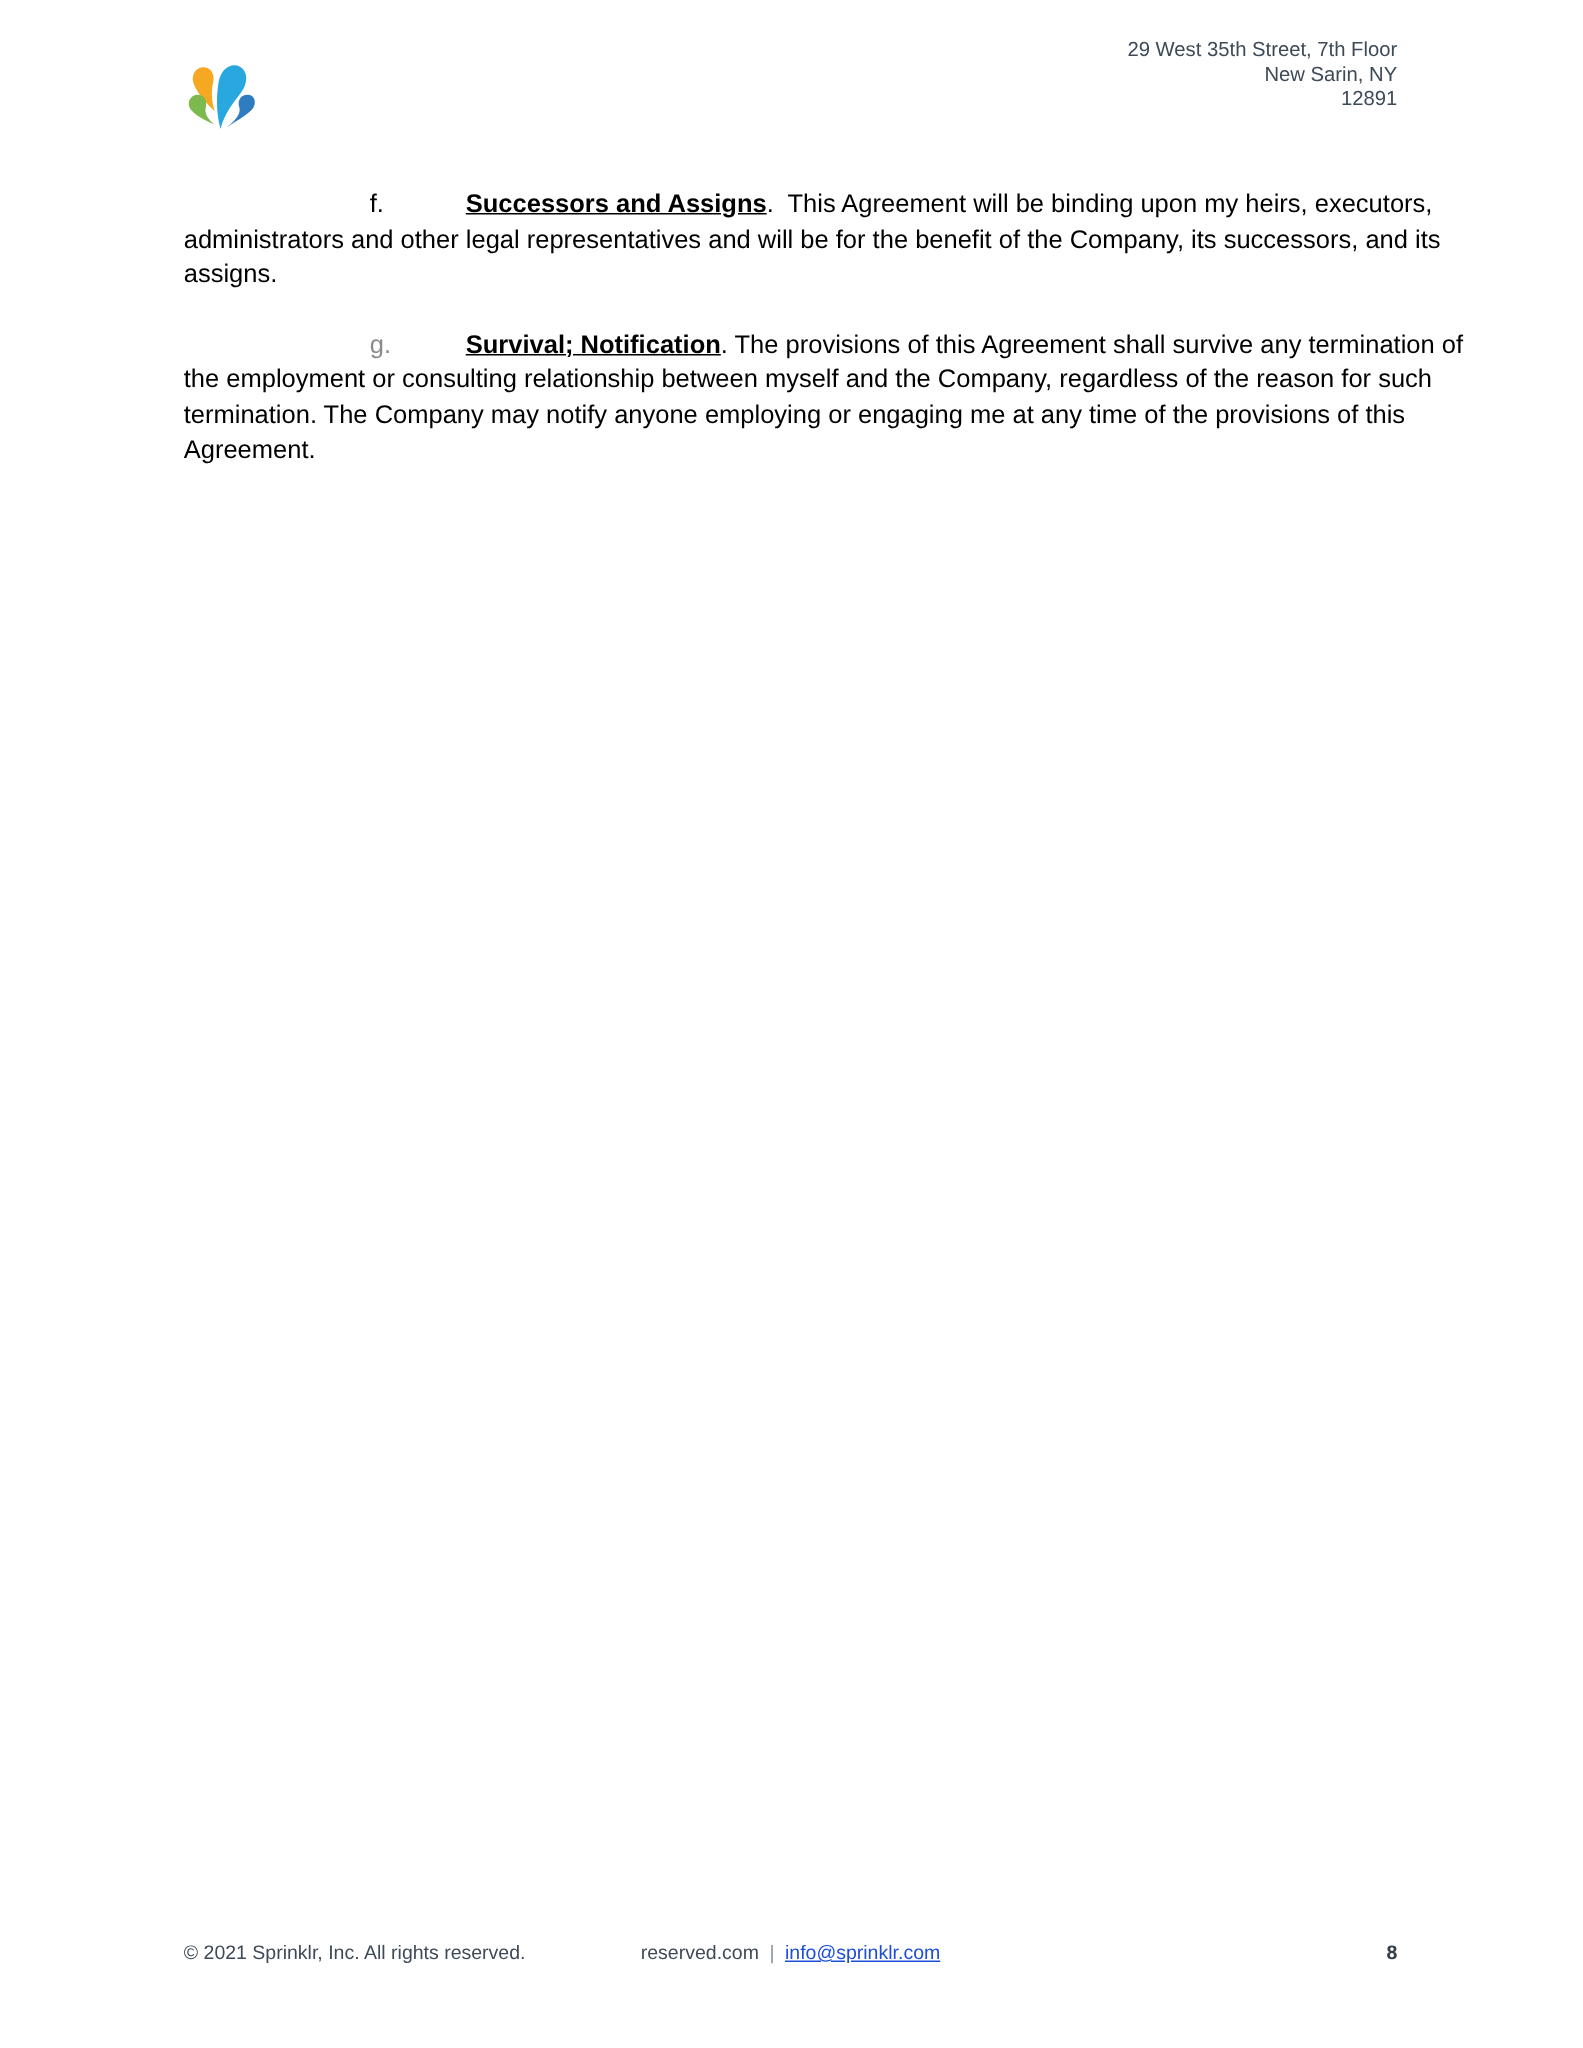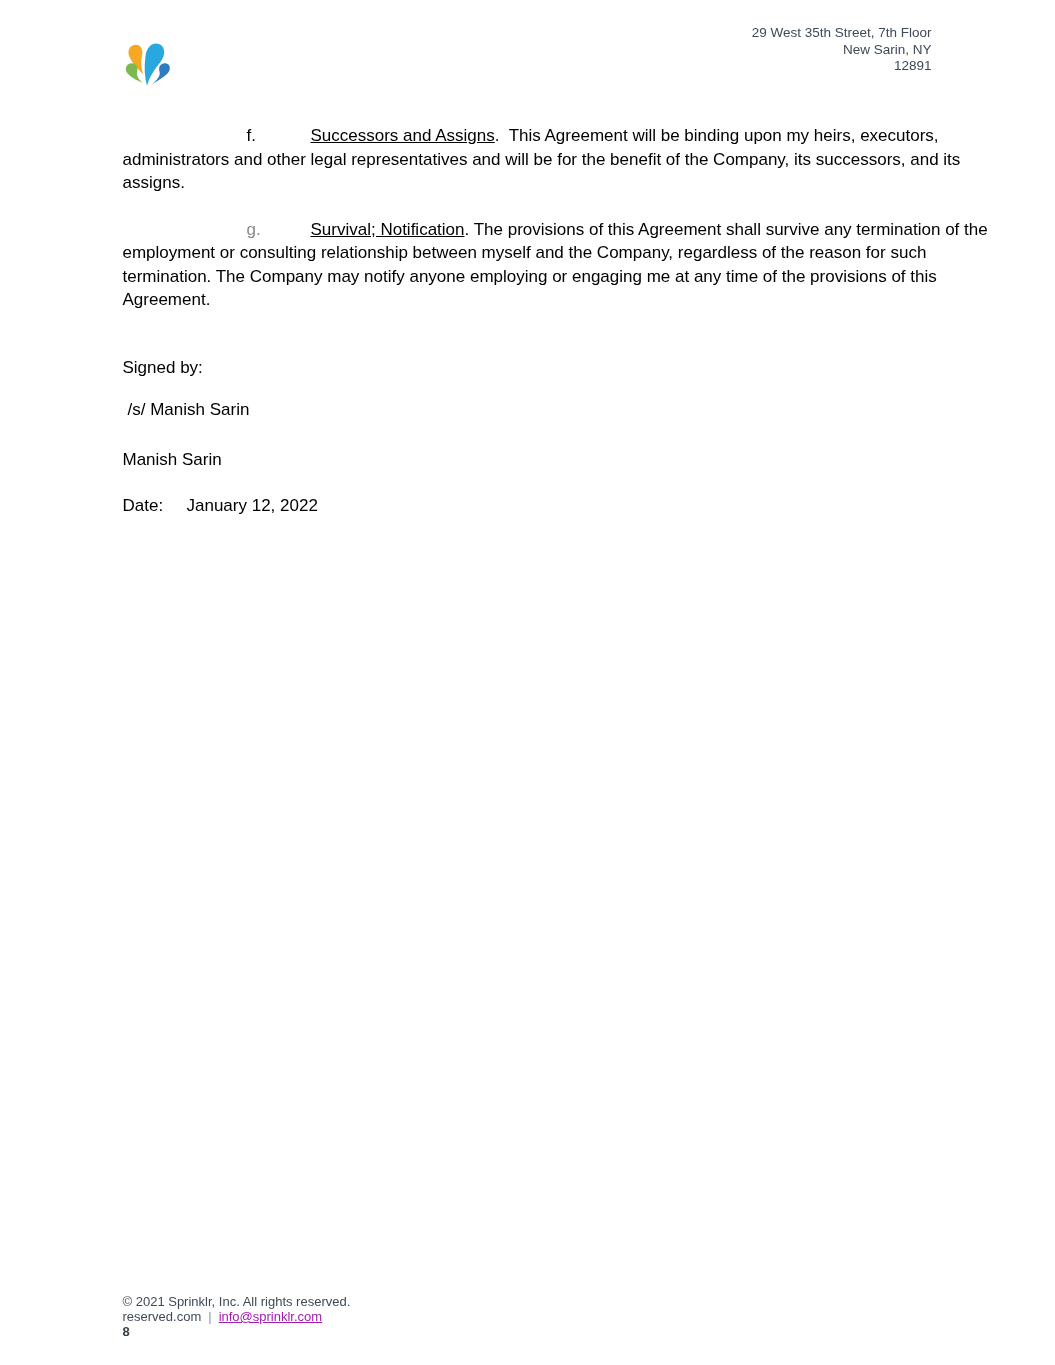--- a/index.html
+++ b/index.html
@@ -40,47 +40,46 @@
     top: 124px;
     width: 868px;
     font-size: 17px;
     line-height: 23.5px;
     color: #000000;
   }
   .para { margin: 0 0 23px 0; }
   .tab { display: inline-block; width: 124px; }
   .marker { display: inline-block; width: 64px; }
   #para-g .marker { color: #8a8a8a; }
-  .heading { text-decoration: underline; }
+  .heading { text-decoration: underline; font-weight: bold; }
   .ptext { white-space: pre-wrap; }
 
   .sig-block { margin-top: 44px; }
   .sig-line { margin: 0; }
   #sig-signature { margin-top: 19px; padding-left: 5px; }
   #sig-name { margin-top: 26px; }
   #sig-date { margin-top: 23px; }
   .date-label { display: inline-block; width: 64px; }
 
   
   .footer {
     position: absolute;
     left: 94px;
     right: 95px;
     top: 1294px;
     display: flex;
     align-items: baseline;
     font-size: 13px;
     color: #3e4a57;
-    flex-direction: column;
   }
   .f-left { flex: 1; text-align: left; }
   .f-center { flex: 0 0 auto; }
   .f-right { flex: 1; text-align: right; font-weight: bold; color: #333f48; }
   .sep { margin: 0 7px; color: #8a949c; }
-  .email { color: #a21caf; text-decoration: underline; cursor: pointer; }
+  .email { color: #1d4ed8; text-decoration: underline; cursor: pointer; }
 </style>
 </head>
 <body>
 
 <div class="page">
 
   <svg class="logo" viewBox="0 0 52 50" aria-hidden="true">
     <path d="M 19 34 C 13.5 29 7 21.5 5 15.5 C 3.2 10 6.5 4.5 12 4.8 C 17 5.1 19.5 10 18 15.5 C 16.8 20.5 17 27 19 34 Z" fill="#f7a823"></path>
     <path d="M 23 46 C 20.5 37 20 27 21.5 16 C 22.8 6 30 1.5 36 4.5 C 41.5 7.5 41.5 15.5 36.5 22 C 31.5 28.5 25.5 36 23 46 Z" fill="#29a8e0"></path>
     <path d="M 19 43 C 13 40.5 5.5 36.5 2.8 32.5 C 0.5 28.8 2.5 23.5 7.5 23.2 C 12 23 14.5 27 13.2 31.5 C 12.2 35.5 14.5 39.5 19 43 Z" fill="#7cb94e"></path>
@@ -92,26 +91,20 @@
     <div>New Sarin, NY</div>
     <div>12891</div>
   </div>
 
   <div class="content">
 
     <p class="para" id="para-f"><span class="tab"></span><span class="marker">f.</span><span class="heading">Successors and Assigns</span><span class="ptext">.  This Agreement will be binding upon my heirs, executors, administrators and other legal representatives and will be for the benefit of the Company, its successors, and its assigns.</span></p>
 
     <p class="para" id="para-g"><span class="tab"></span><span class="marker">g.</span><span class="heading">Survival; Notification</span><span class="ptext">. The provisions of this Agreement shall survive any termination of the employment or consulting relationship between myself and the Company, regardless of the reason for such termination. The Company may notify anyone employing or engaging me at any time of the provisions of this Agreement.</span></p>
 
-    <div class="sig-block">
-      <p class="sig-line" id="sig-signed-by">Signed by:</p>
-      <p class="sig-line" id="sig-signature">/s/ Manish Sarin</p>
-      <p class="sig-line" id="sig-name">Manish Sarin</p>
-      <p class="sig-line" id="sig-date"><span class="date-label">Date:</span><span>January 12, 2022</span></p>
-    </div>
 
   </div>
 
   <div class="footer">
     <div class="f-left">© 2021 Sprinklr, Inc. All rights reserved.</div>
     <div class="f-center"><span>reserved.com</span><span class="sep">|</span><a class="email">info@sprinklr.com</a></div>
     <div class="f-right">8</div>
   </div>
 
 </div>

